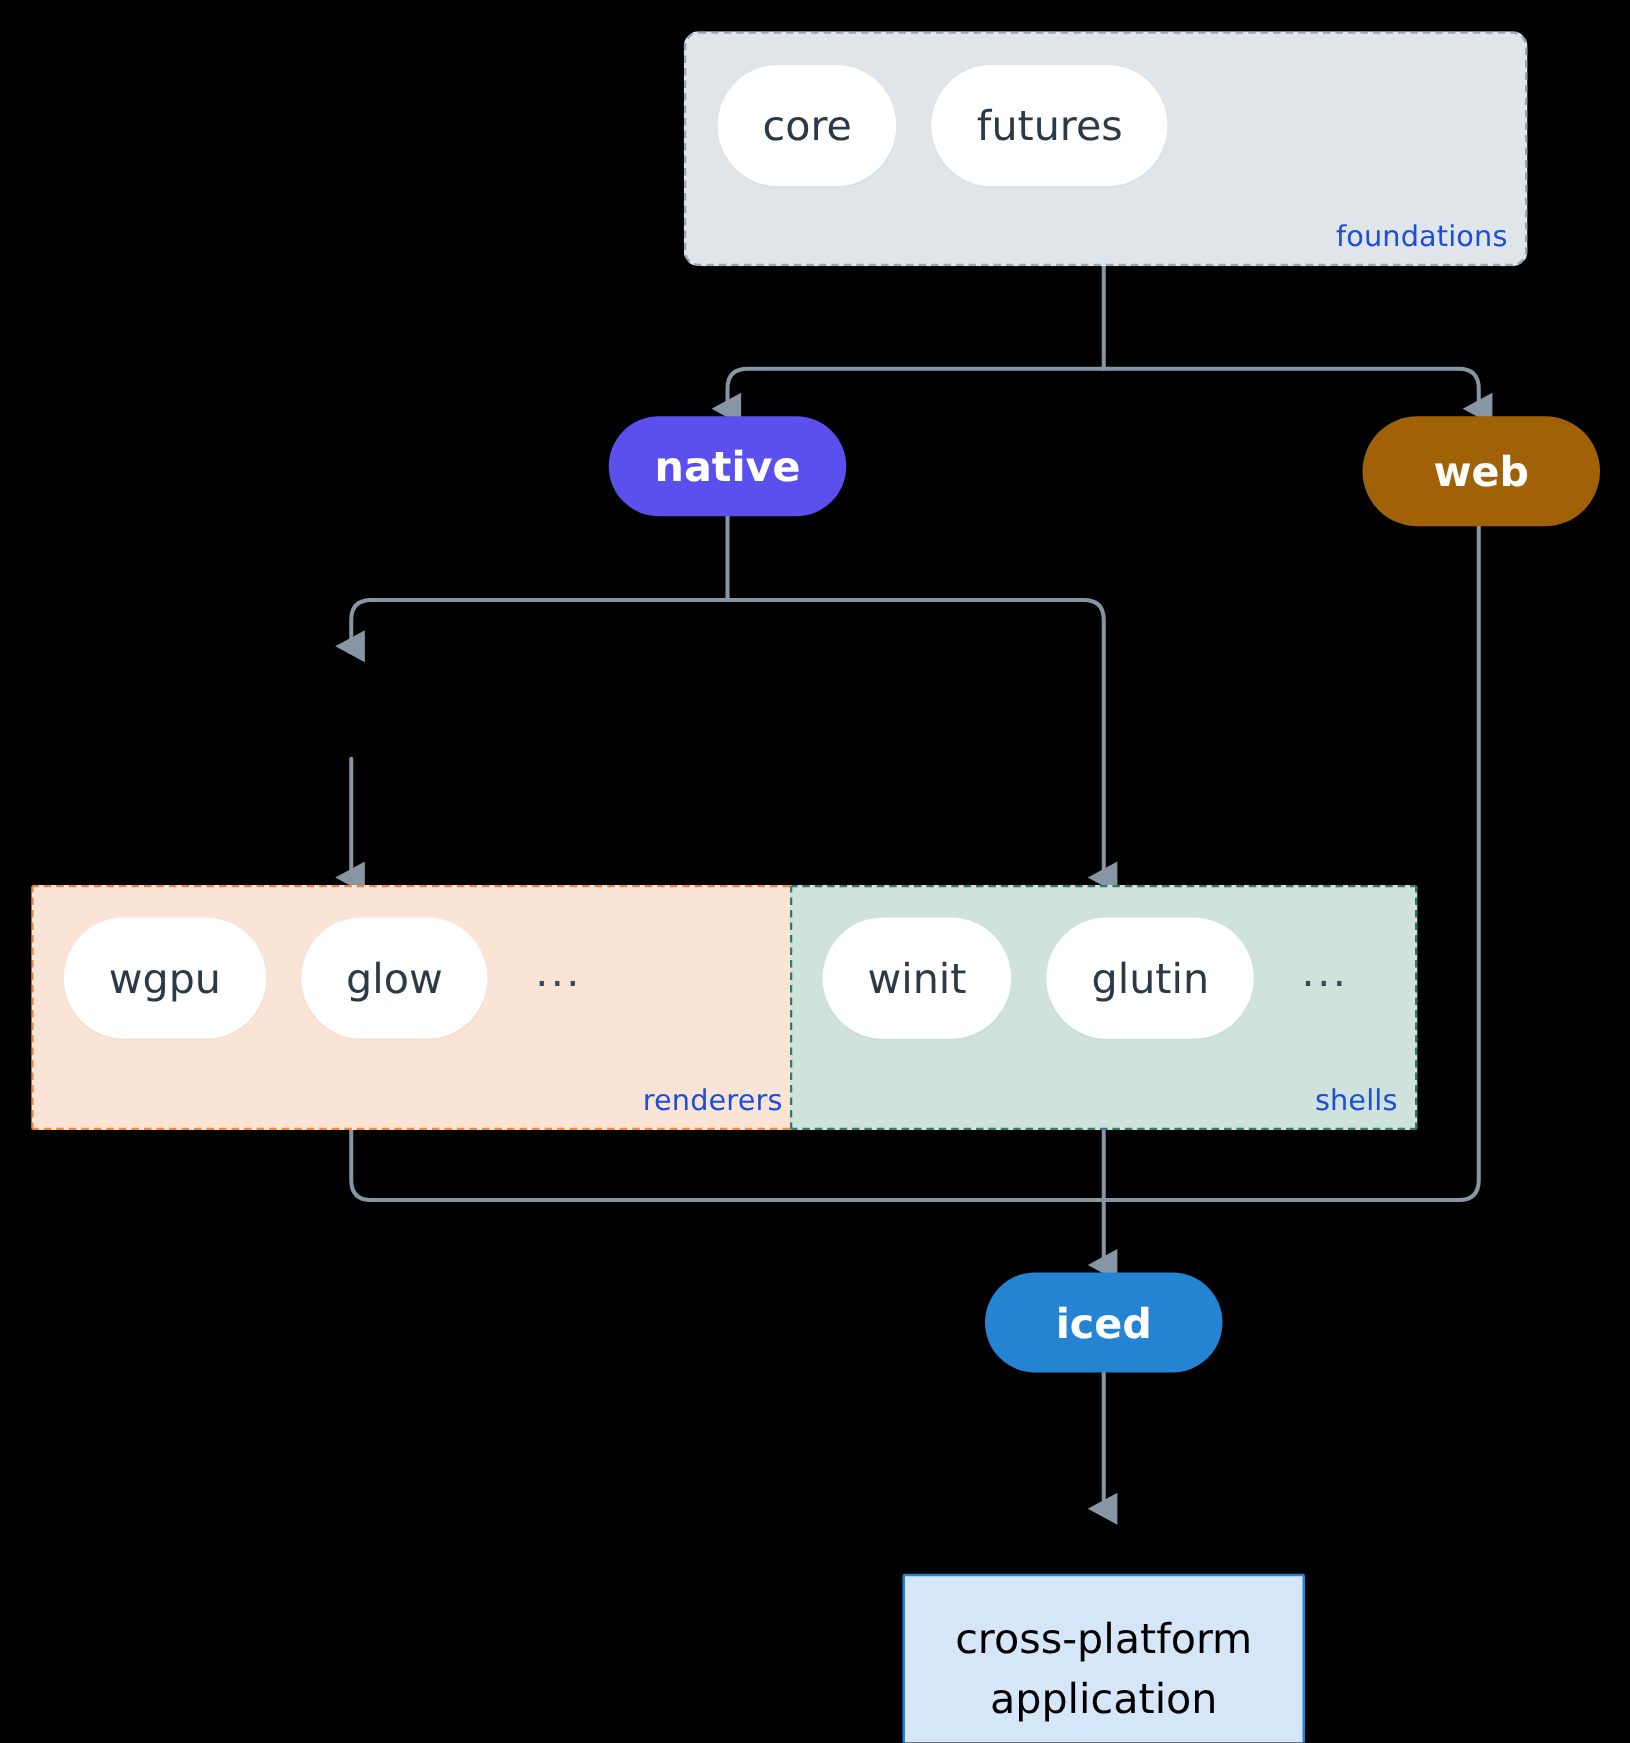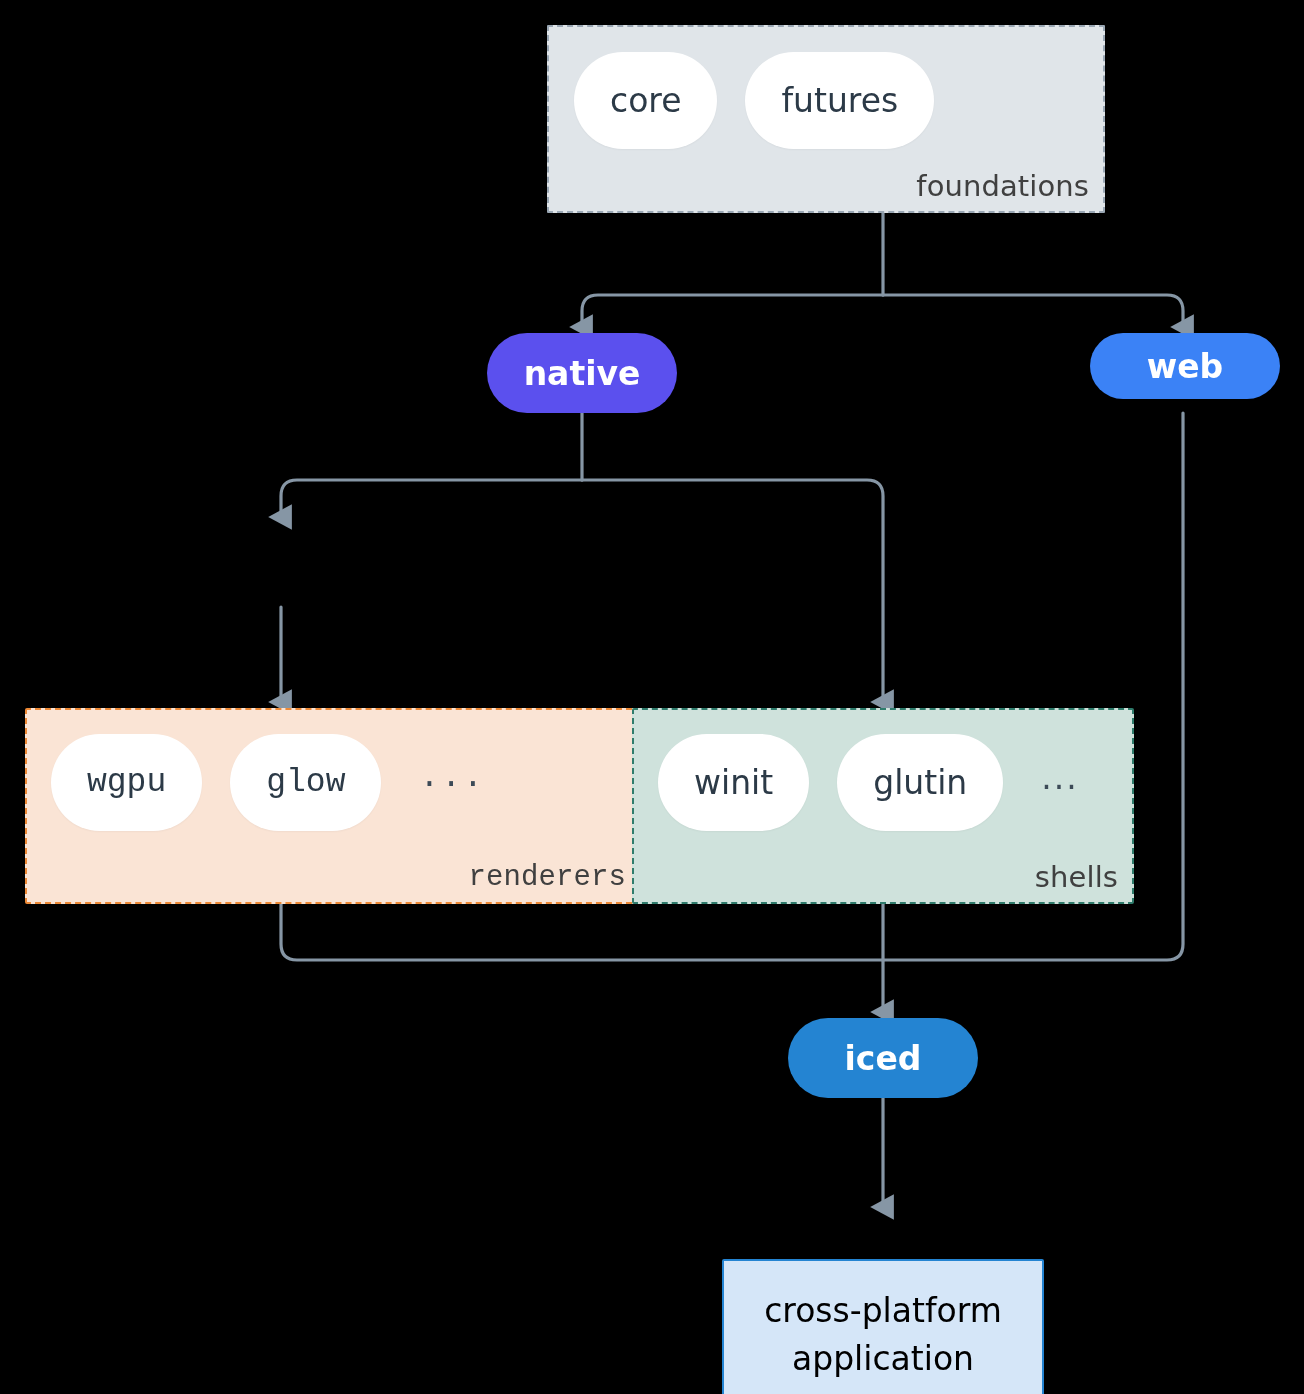--- a/index.html
+++ b/index.html
@@ -29,56 +29,55 @@
 
   
   .group {
     position: absolute;
     box-sizing: border-box;
   }
   .group .group-label {
     position: absolute;
     right: 14px;
     bottom: 8px;
-    font-size: 29px;
-    color: #404040;
+    font-size: 23px;
+    color: #1d4ed8;
     letter-spacing: 0.1px;
     white-space: nowrap;
     margin-top: 29px;
   }
   .group-items {
     position: absolute;
     display: flex;
     align-items: center;
   }
 
   #foundations {
     left: 547px;
     top: 25px;
-    width: 558px;
+    width: 675px;
     height: 188px;
     background: #E0E5E9;
     border: 2px dashed #9AA7B4;
-    border-radius: 1px;
+    border-radius: 12px;
   }
   #foundations .group-items {
     left: 25px;
     top: 25px;
     gap: 28px;
   }
 
   #renderers {
     left: 25px;
     top: 708px;
     width: 617px;
     height: 196px;
     background: #FAE4D5;
     border: 2px dashed #ED8936;
     border-radius: 2px;
-    font-family: Liberation Mono, monospace;
   }
   #renderers .group-items {
     left: 24px;
     top: 24px;
     gap: 28px;
   }
 
   #shells {
     left: 632px;
     top: 708px;
@@ -134,22 +133,22 @@
     left: 487px;
     top: 333px;
     width: 190px;
     height: 80px;
     background: #5B50EE;
   }
   #node-web {
     left: 1090px;
     top: 333px;
     width: 190px;
-    height: 66px;
-    background: #3b82f6;
+    height: 88px;
+    background: #a16207;
   }
   #node-graphics {
     left: 186px;
     top: 523px;
     width: 198px;
     height: 84px;
     background: #E5873B;
   }
   #node-iced {
     left: 788px;

